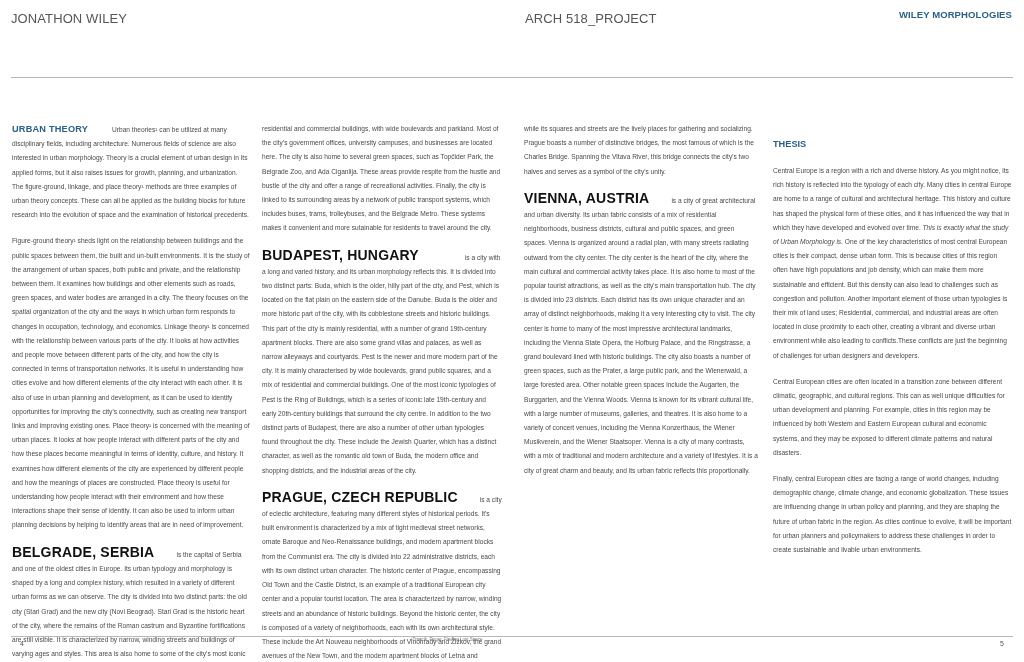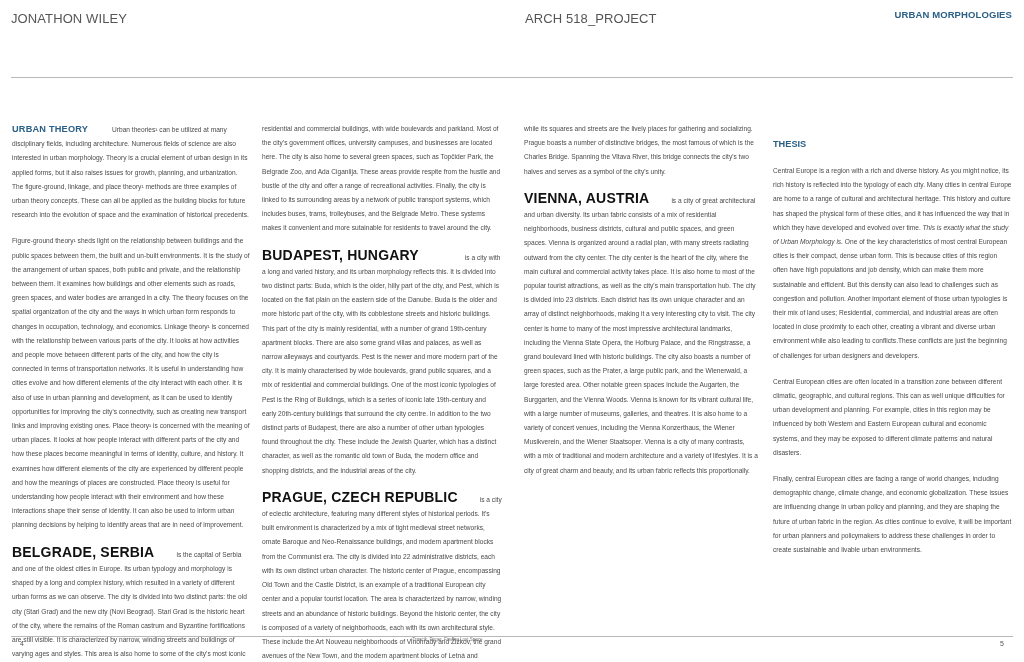--- a/index.html
+++ b/index.html
@@ -23,21 +23,21 @@
   .pg { position:absolute; top:640px; font-size:7px; color:#555; }
   .pg-left { left:20px; }
   .pg-right { right:20px; }
   .footnote { position:absolute; left:411px; top:637px; font-size:4.5px; color:#777; }
 </style>
 </head>
 <body>
 
 <div class="hdr hdr-left">JONATHON WILEY</div>
 <div class="hdr hdr-center">ARCH 518_PROJECT</div>
-<div class="hdr hdr-right">URBAN MORPHOLOGIES</div>
+<div class="hdr hdr-right">WILEY MORPHOLOGIES</div>
 <div class="top-rule"></div>
 
 <div class="col c1">
   <p><span class="h-blue">URBAN THEORY</span><span>Urban theories¹ can be utilized at many disciplinary fields, including architecture. Numerous fields of science are also interested in urban morphology. Theory is a crucial element of urban design in its applied forms, but it also raises issues for growth, planning, and urbanization. The figure-ground, linkage, and place theory¹ methods are three examples of urban theory concepts. These can all be applied as the building blocks for future research into the evolution of space and the examination of historical precedents.</span></p>
   <p>Figure-ground theory¹ sheds light on the relationship between buildings and the public spaces between them, the built and un-built environments. It is the study of the arrangement of urban spaces, both public and private, and the relationship between them. It examines how buildings and other elements such as roads, green spaces, and water bodies are arranged in a city. The theory focuses on the spatial organization of the city and the ways in which urban form responds to changes in occupation, technology, and economics. Linkage theory¹ is concerned with the relationship between various parts of the city. It looks at how activities and people move between different parts of the city, and how the city is connected in terms of transportation networks. It is useful in understanding how cities evolve and how different elements of the city interact with each other. It is also of use in urban planning and development, as it can be used to identify opportunities for improving the city's connectivity, such as creating new transport links and improving existing ones. Place theory¹ is concerned with the meaning of urban places. It looks at how people interact with different parts of the city and how these places become meaningful in terms of identity, culture, and history. It examines how different elements of the city are experienced by different people and how the meanings of places are constructed. Place theory is useful for understanding how people interact with their environment and how these interactions shape their sense of identity. It can also be used to inform urban planning decisions by helping to identify areas that are in need of improvement.</p>
   <p><span class="h-black">BELGRADE, SERBIA</span><span>is the capital of Serbia and one of the oldest cities in Europe. Its urban typology and morphology is shaped by a long and complex history, which resulted in a variety of different urban forms as we can observe. The city is divided into two distinct parts: the old city (Stari Grad) and the new city (Novi Beograd). Stari Grad is the historic heart of the city, where the remains of the Roman castrum and Byzantine fortifications are still visible. It is characterized by narrow, winding streets and buildings of varying ages and styles. This area is also home to some of the city's most iconic landmarks, such as the Kalemegdan Fortress, the National Assembly, and the National Museum. Novi Beograd, on the other hand, is a modern and more grid-like area, developed in the mid 20th century. It is made up of large</span></p>
 </div>
 
 <div class="col c2">
   <p>residential and commercial buildings, with wide boulevards and parkland. Most of the city's government offices, university campuses, and businesses are located here. The city is also home to several green spaces, such as Topčider Park, the Belgrade Zoo, and Ada Ciganlija. These areas provide respite from the hustle and bustle of the city and offer a range of recreational activities. Finally, the city is linked to its surrounding areas by a network of public transport systems, which includes buses, trams, trolleybuses, and the Belgrade Metro. These systems makes it convenient and more sutainable for residents to travel around the city.</p>

